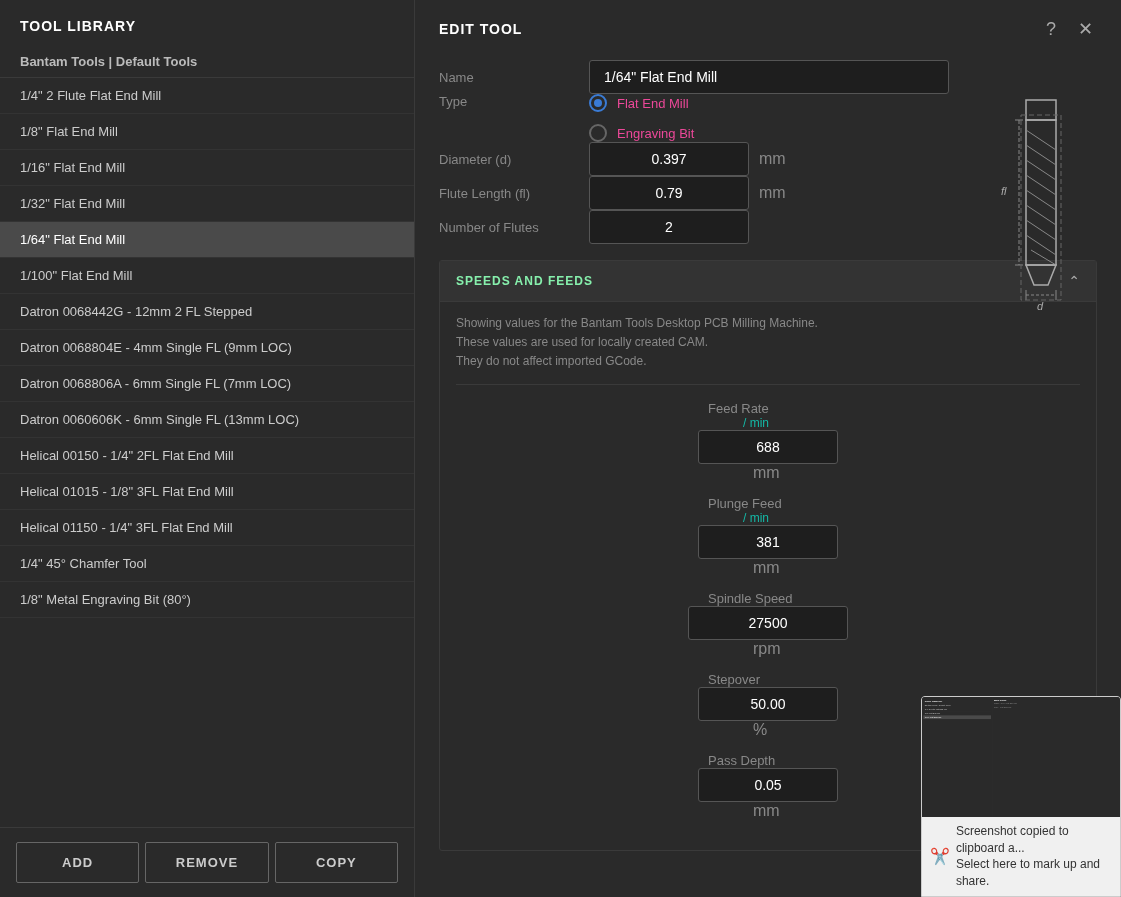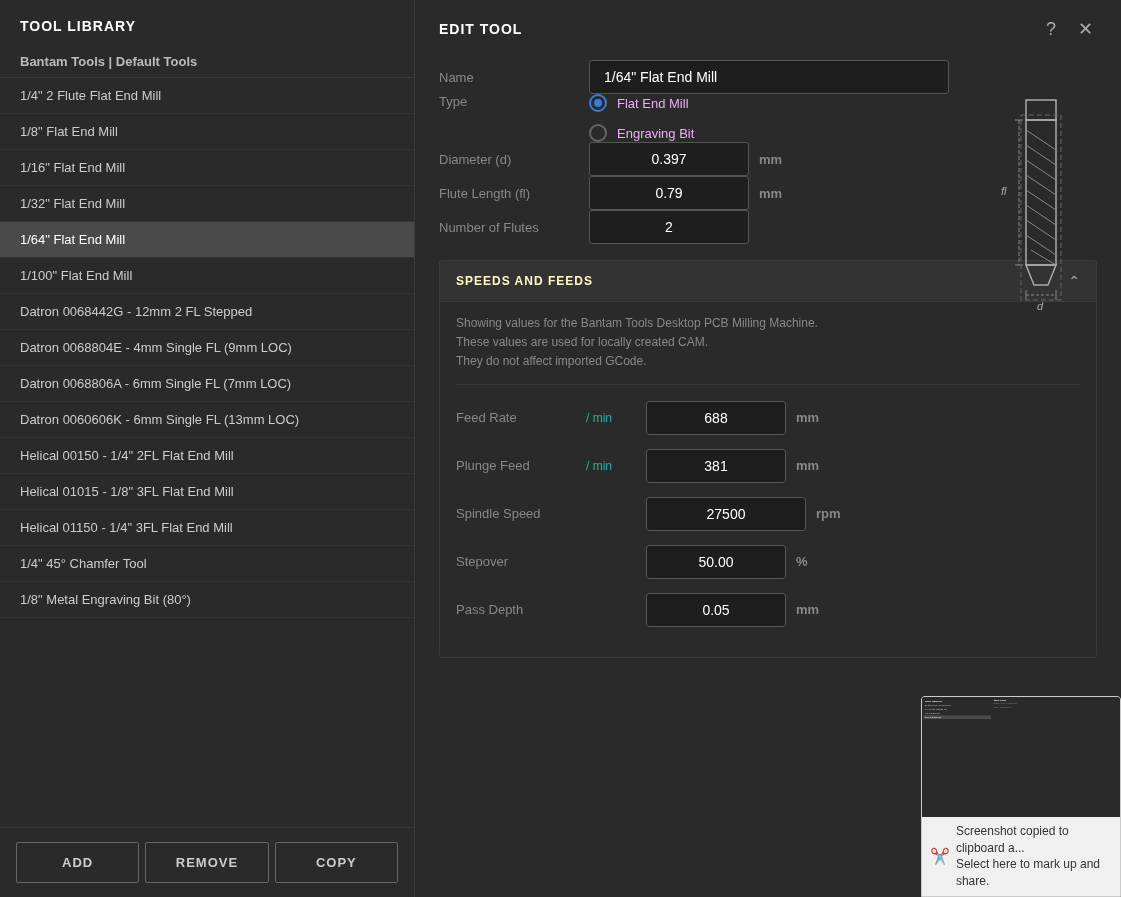--- a/index.html
+++ b/index.html
@@ -154,24 +154,23 @@
       text-align: center;
     }
     .form-input.name-input {
       width: 360px;
       text-align: left;
     }
     .form-input.num-input {
       width: 160px;
     }
     .unit-label {
-      font-size: 13px;
+      font-size: 16px;
       color: #888;
       min-width: 30px;
-      font-weight: bold;
     }
 
     
     .radio-group {
       display: flex;
       flex-direction: column;
       gap: 12px;
       margin-left: 0;
     }
     .radio-row {
@@ -194,42 +193,42 @@
       border-color: #3a7bd5;
     }
     .radio-dot {
       width: 8px;
       height: 8px;
       border-radius: 50%;
       background: #3a7bd5;
     }
     .radio-label {
       font-size: 13px;
-      color: #f0abfc;
+      color: #ec4899;
     }
 
     
     .speeds-section {
       margin: 8px 24px 0 24px;
       border: 1px solid #3a3a3a;
       border-radius: 3px;
     }
     .speeds-header {
       display: flex;
       align-items: center;
       justify-content: space-between;
       padding: 12px 16px;
       background: #333;
       cursor: pointer;
       border-bottom: 1px solid #3a3a3a;
     }
     .speeds-title {
       font-size: 12px;
       font-weight: 700;
-      color: #fef9c3;
+      color: #86efac;
       letter-spacing: 1px;
       text-transform: uppercase;
     }
     .collapse-icon {
       color: #aaa;
       font-size: 14px;
     }
     .speeds-body {
       padding: 12px 16px 16px 16px;
     }
@@ -238,21 +237,22 @@
       color: #888;
       margin-bottom: 16px;
       line-height: 1.6;
       border-bottom: 1px solid #3a3a3a;
       padding-bottom: 12px;
     }
     .speeds-row {
       display: flex;
       align-items: center;
       margin-bottom: 14px;
-      gap: 10px;
+      gap: 0;
+      flex-direction: column;
     }
     .speeds-label {
       font-size: 13px;
       color: #888;
       min-width: 120px;
     }
     .speeds-sublabel {
       font-size: 12px;
       color: #14b8a6;
       min-width: 50px;

